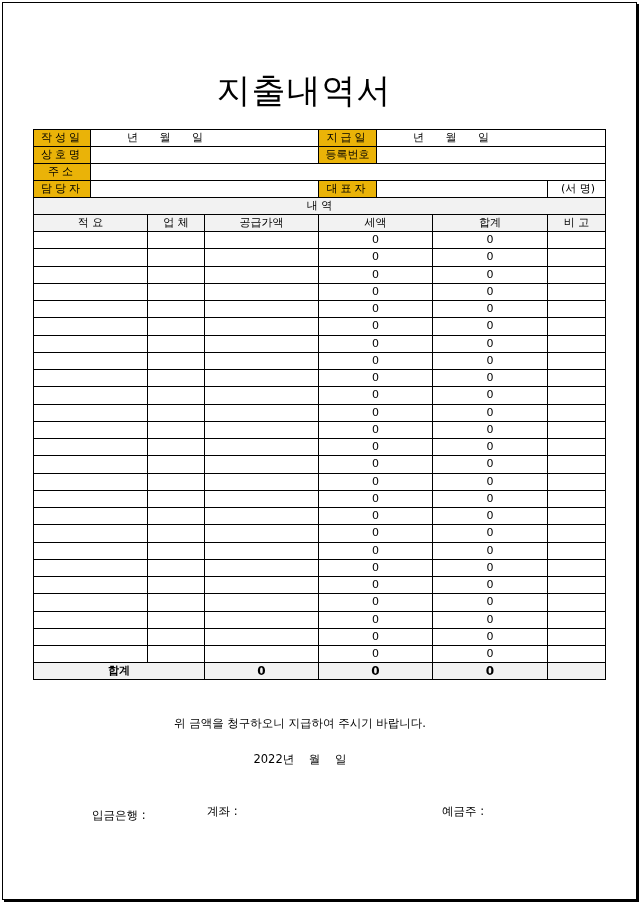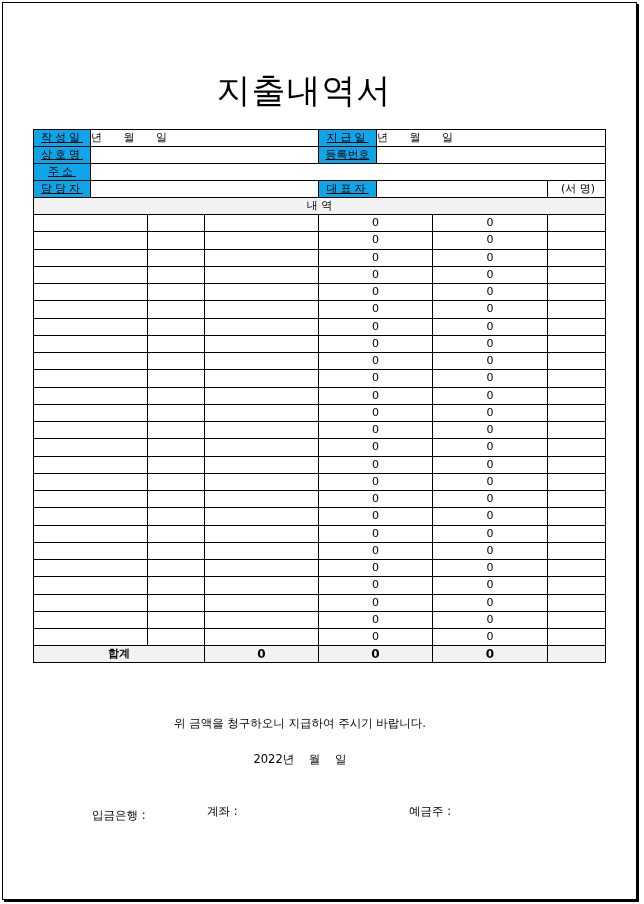--- a/index.html
+++ b/index.html
@@ -7,24 +7,24 @@
          font-family: "DejaVu Sans", "Liberation Sans", sans-serif; color: #000; }
   .frame { position: absolute; left: 2px; top: 2px; width: 633px; height: 896px;
            border: 1px solid #000; box-shadow: 2px 2px 0 #000; background: #fff; }
   .title { position: absolute; left: 0; width: 608px; top: 66px; text-align: center;
            font-family: "DejaVu Serif", "Liberation Serif", serif; font-size: 34px;
            letter-spacing: 1px; line-height: 48px; }
   table { position: absolute; left: 33px; top: 129px; border-collapse: collapse;
           table-layout: fixed; width: 572px; font-size: 11px; }
   td { border: 1px solid #000; padding: 0; height: 16px; line-height: 16px;
        white-space: nowrap; overflow: hidden; text-align: center; }
-  .lbl { background: #0ea5e9; letter-spacing: 3px; text-decoration: underline; }
+  .lbl { background: #eab308; letter-spacing: 3px; }
   .gray { background: #f2f2f2; }
   .left { text-align: center; padding-left: 3px; }
-  .datecell { text-align: left; word-spacing: 18px; }
+  .datecell { text-align: left; padding-left: 36px; word-spacing: 18px; }
   tr.data td { height: 16.25px; line-height: 16px; }
   .bold { font-weight: bold; }
   .total-num { font-weight: bold; font-size: 12px; }
   .note { letter-spacing: 0; }
   .line { position: absolute; left: 0; width: 600px; text-align: center; font-size: 11.5px; }
   .bank { position: absolute; font-size: 11.5px; }
 </style>
 </head>
 <body>
 
@@ -64,20 +64,28 @@
     <tr>
       <td class="lbl">담당자</td>
       <td colspan="3"></td>
       <td class="lbl">대표자</td>
       <td colspan="3"></td>
       <td class="left">(서 명)</td>
     </tr>
     <tr>
       <td colspan="9" class="gray">내 역</td>
     </tr>
+    <tr>
+      <td colspan="2" class="gray">적 요</td>
+      <td class="gray">업 체</td>
+      <td class="gray">공급가액</td>
+      <td colspan="2" class="gray">세액</td>
+      <td colspan="2" class="gray">합계</td>
+      <td class="gray">비 고</td>
+    </tr>
   </tbody>
   <tbody id="rows-body">
       <tr class="data">
         <td colspan="2"></td>
         <td></td>
         <td></td>
         <td colspan="2">0</td>
         <td colspan="2">0</td>
         <td></td>
       </tr>
@@ -283,13 +291,13 @@
       <td class="gray"></td>
     </tr>
   </tbody>
 </table>
 
 <div class="line" style="top:716px">위 금액을 청구하오니 지급하여 주시기 바랍니다.</div>
 <div class="line" style="top:752px; white-space:pre">2022년    월    일</div>
 
 <div class="bank" style="left:92px; top:808px">입금은행 :</div>
 <div class="bank" style="left:207px; top:804px">계좌 :</div>
-<div class="bank" style="left:409px; top:804px">예금주 :</div>
+<div class="bank" style="left:442px; top:804px">예금주 :</div>
 
 </body></html>

